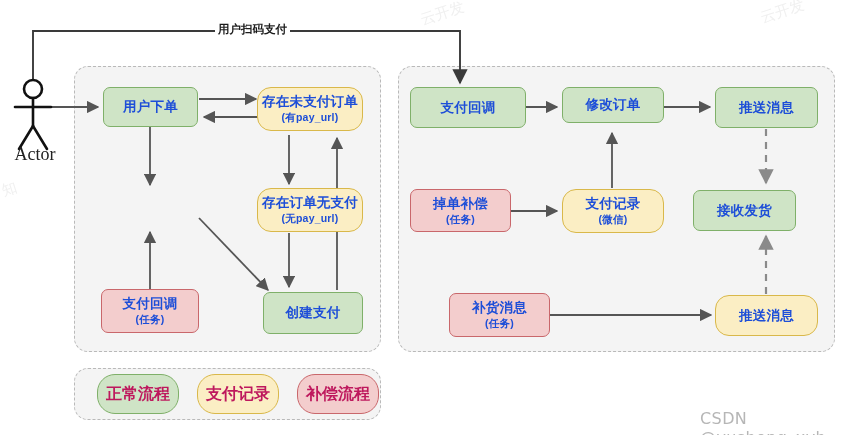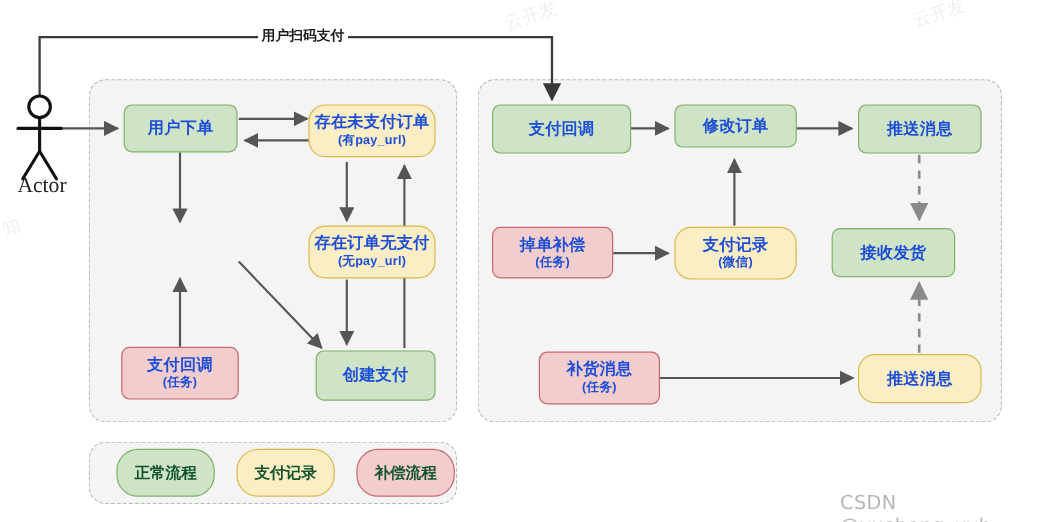--- a/index.html
+++ b/index.html
@@ -71,23 +71,23 @@
   }
   .legend-chip {
     width: 80px;
     height: 38px;
     border-radius: 18px;
     border-width: 1.6px;
     border-style: solid;
     display: flex;
     align-items: center;
     justify-content: center;
-    font-size: 13px;
-    font-weight: 700;
-    color: #14532d;
+    font-size: 16px;
+    font-weight: 700;
+    color: #be185d;
   }
   .actor-label {
     position: absolute;
     font-family: "Liberation Serif", "DejaVu Serif", serif;
     font-size: 18px;
     color: #222;
     text-align: center;
     width: 70px;
   }
   .edge-label {

